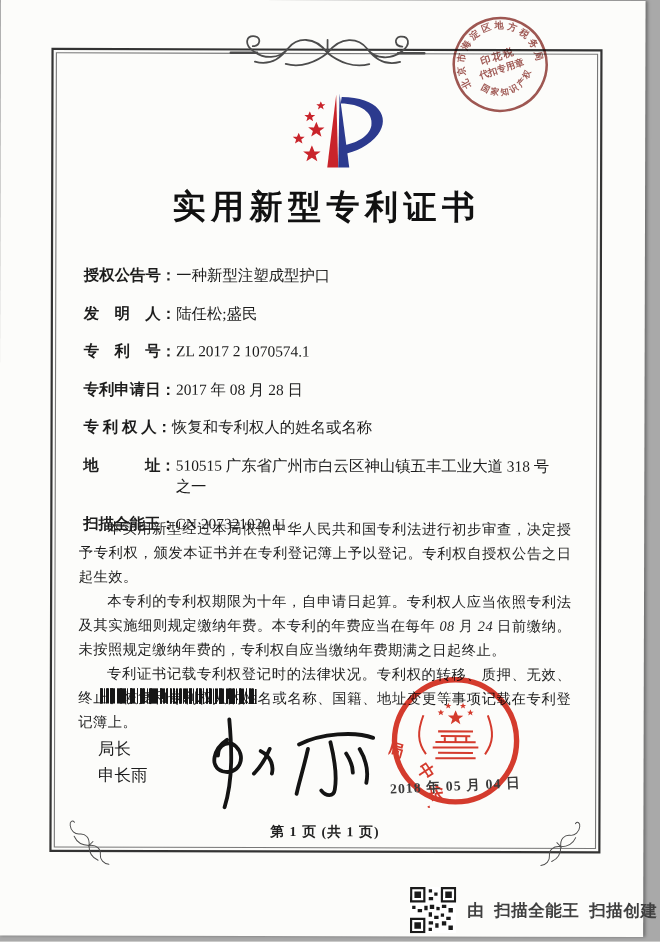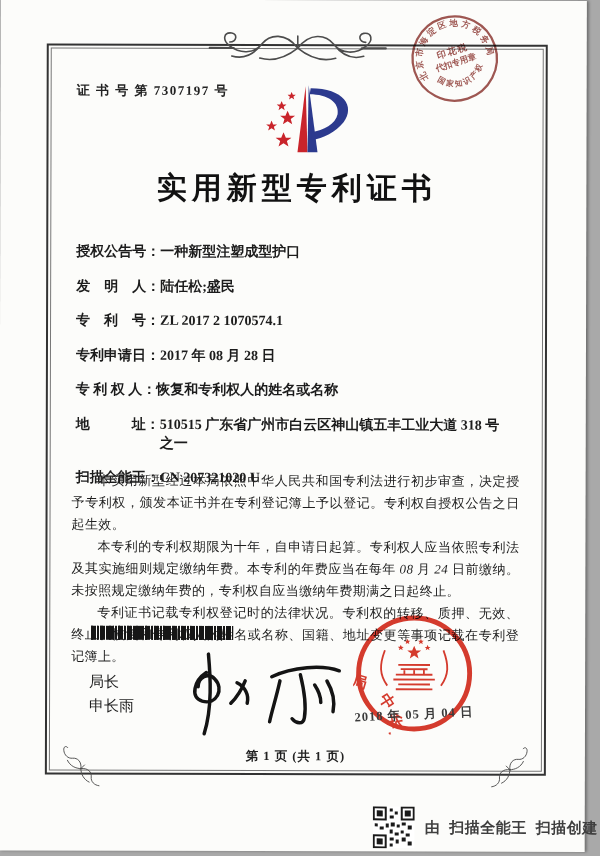--- a/index.html
+++ b/index.html
@@ -31,21 +31,21 @@
     letter-spacing:1.5px;font-weight:600;
   }
   .logo{position:absolute;left:199px;top:34px;width:120px;height:80px;}
   .title{
     position:absolute;left:0;top:122px;width:100%;text-align:center;
     font-size:30px;font-weight:700;letter-spacing:5px;color:#111;
   }
   .fields{position:absolute;left:28px;top:196px;width:452px;font-size:14px;color:#1c1c1c;}
   .field-row{margin-bottom:15.5px;line-height:19px;}
   .field-label{font-weight:600;white-space:pre;}
-  .field-value{font-weight:700;display:inline-block;vertical-align:top;max-width:352px;}
+  .field-value{font-weight:400;display:inline-block;vertical-align:top;max-width:352px;}
   .row-split{display:flex;}
   .row-split .cell1{flex:0 0 264px;}
   .paragraphs{
     position:absolute;left:24px;top:424px;width:448px;
     font-size:13px;line-height:22px;color:#1e1e1e;letter-spacing:.4px;
     text-align:justify;
   }
   .paragraphs p{margin:0;text-indent:2em;font-style:oblique 6deg;}
   .barcode{
     position:absolute;left:44px;top:580px;width:142px;height:14px;
@@ -101,21 +101,20 @@
       <g fill="none" stroke="currentColor" stroke-width="2.4" stroke-linecap="round">
         <path d="M90,20 C78,4 62,6 54,16 C46,26 32,26 22,18 C14,12 16,4 24,5 M90,20 C102,4 118,6 126,16 C134,26 148,26 158,18 M90,20 C80,30 64,36 48,30 M90,20 C100,30 116,36 132,30 M90,6 L90,22"></path>
       </g>
     </svg>
     <svg class="ornament orn-br" width="120" height="60" viewBox="0 0 180 40">
       <g fill="none" stroke="currentColor" stroke-width="2.4" stroke-linecap="round">
         <path d="M90,20 C78,4 62,6 54,16 C46,26 32,26 22,18 C14,12 16,4 24,5 M90,20 C102,4 118,6 126,16 C134,26 148,26 158,18 M90,20 C80,30 64,36 48,30 M90,20 C100,30 116,36 132,30 M90,6 L90,22"></path>
       </g>
     </svg>
 
-    <div class="cert-no">证 书 号 第 7307197 号</div>
 
     <svg class="logo" viewBox="0 0 120 80">
       <defs>
         <symbol id="star" viewBox="-10 -10 20 20">
           <path d="M0,-10 L2.9,-3.1 10,-3.1 4.2,1.2 6.2,8.1 0,4 -6.2,8.1 -4.2,1.2 -10,-3.1 -2.9,-3.1 Z"></path>
         </symbol>
       </defs>
       <g>
         <polygon points="58,6 50,72 60,72" fill="#c9242b"></polygon>
         <polygon points="61,5 60,72 70,72" fill="#2c3a8e"></polygon>

